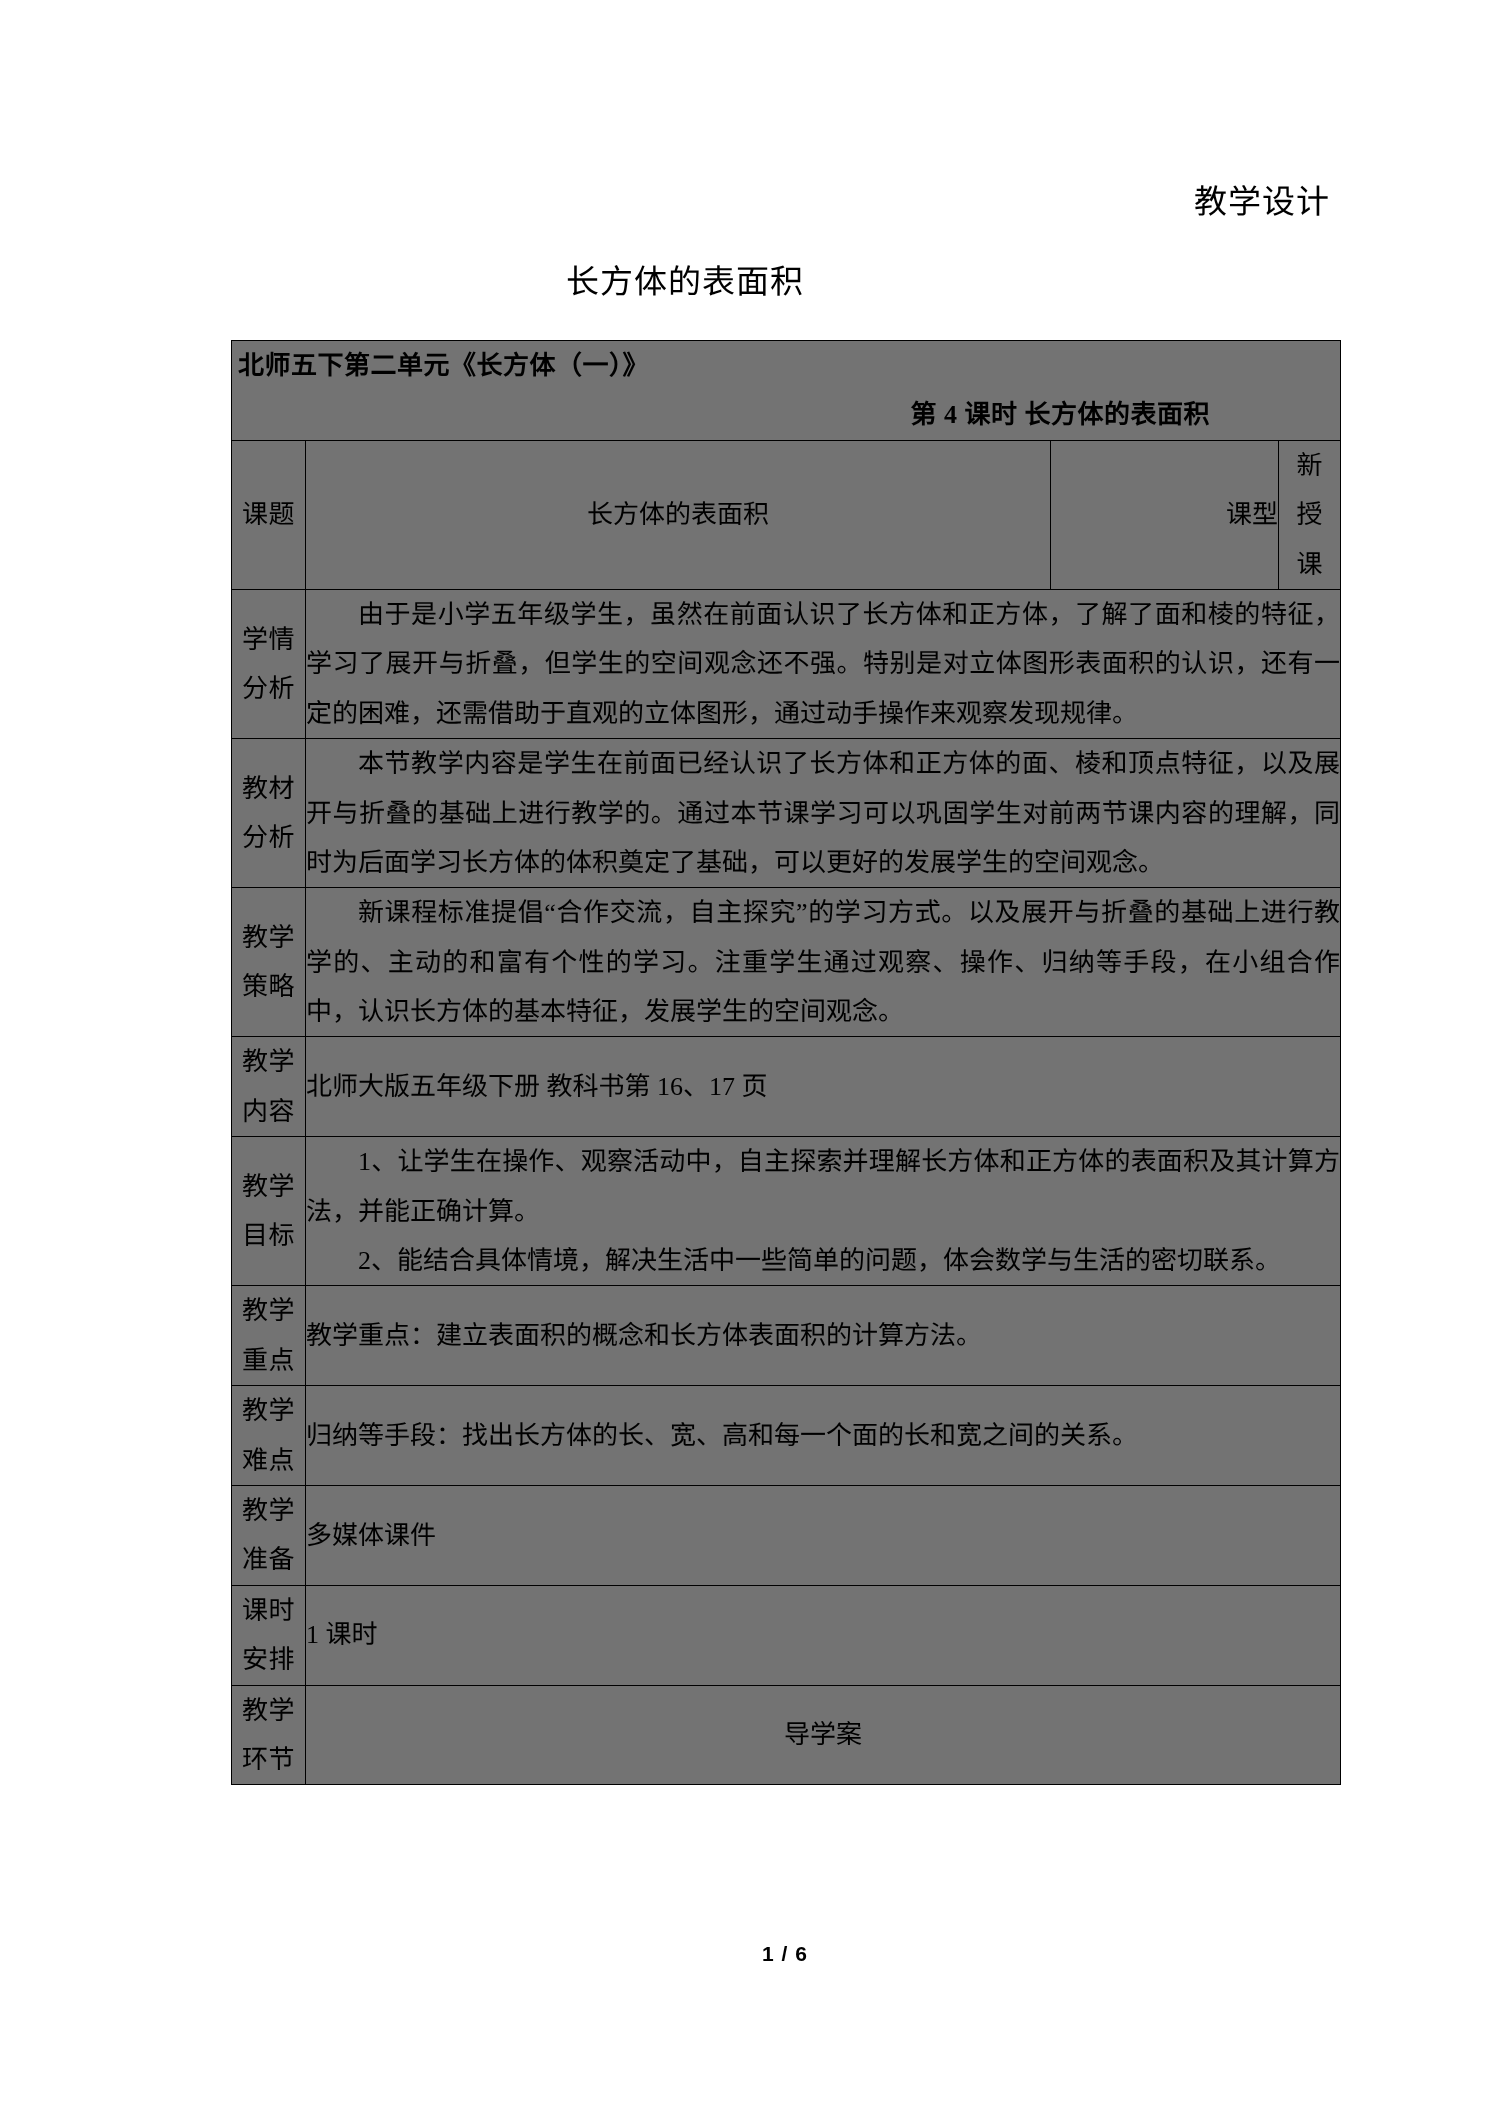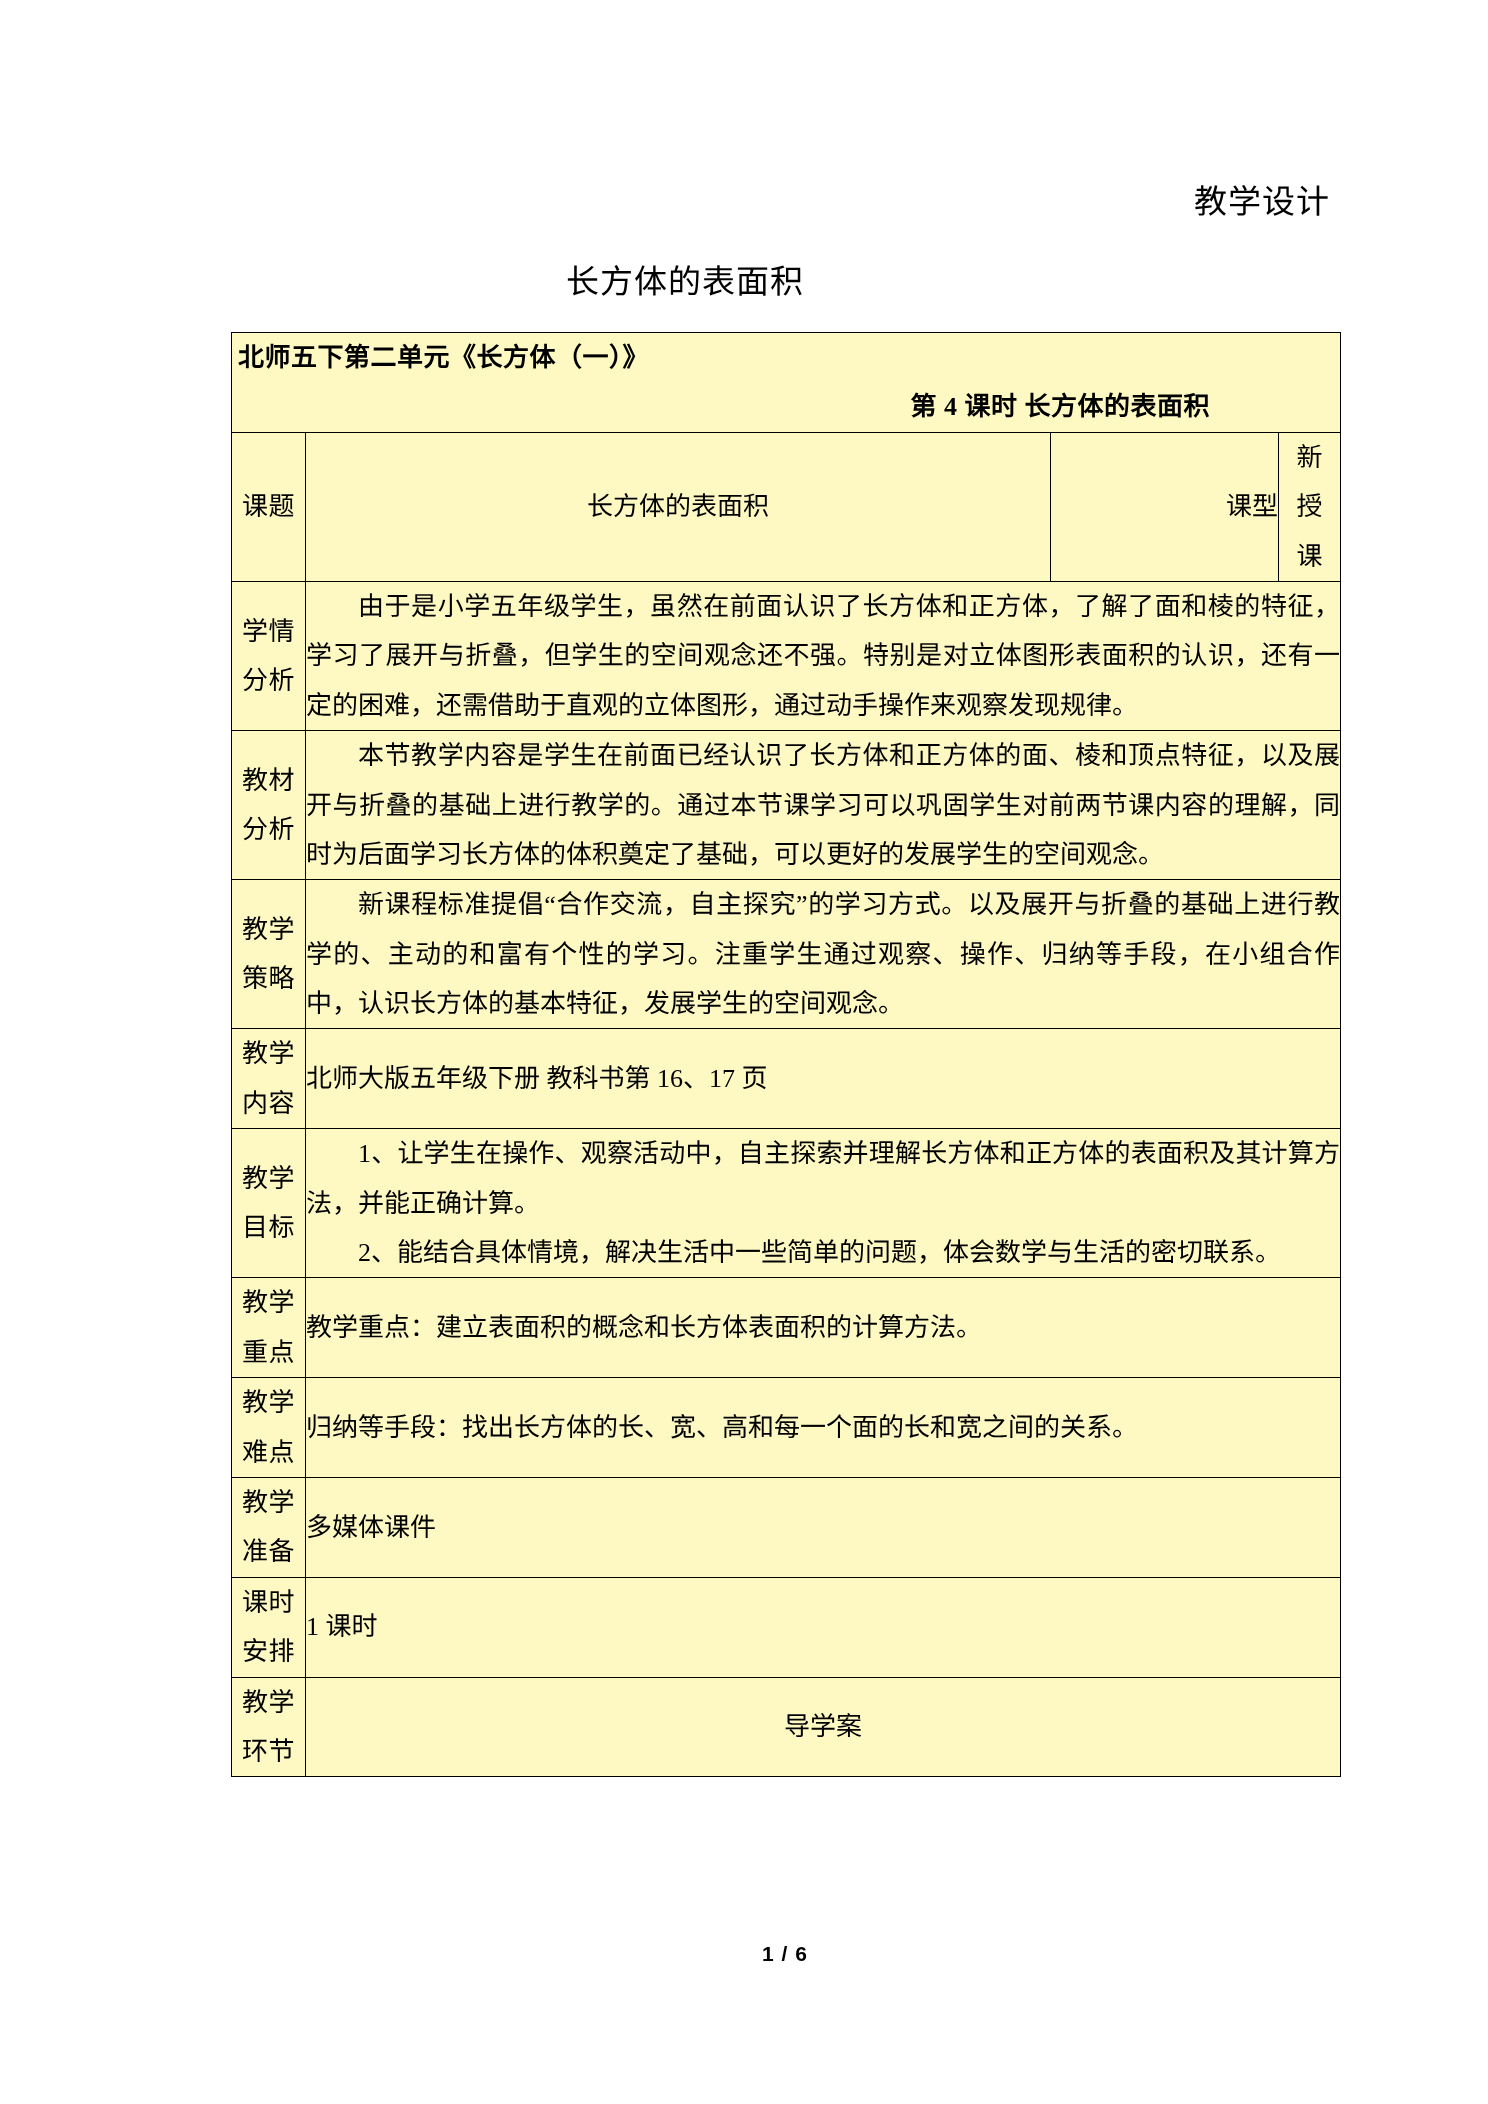--- a/index.html
+++ b/index.html
@@ -49,25 +49,25 @@
     text-align: center;
     font-size: 33px;
     line-height: 1;
     letter-spacing: 1px;
   }
 
   
   .lesson-table {
     position: absolute;
     left: 191px;
-    top: 332px;
+    top: 340px;
     width: 1109px;
     border-collapse: collapse;
     table-layout: fixed;
-    background: #fef9c3;
+    background: #737373;
   }
   .lesson-table td {
     border: 1.4px solid #000;
     padding: 0;
     vertical-align: middle;
     font-size: 26px;
     line-height: 1.9;
   }
 
   

